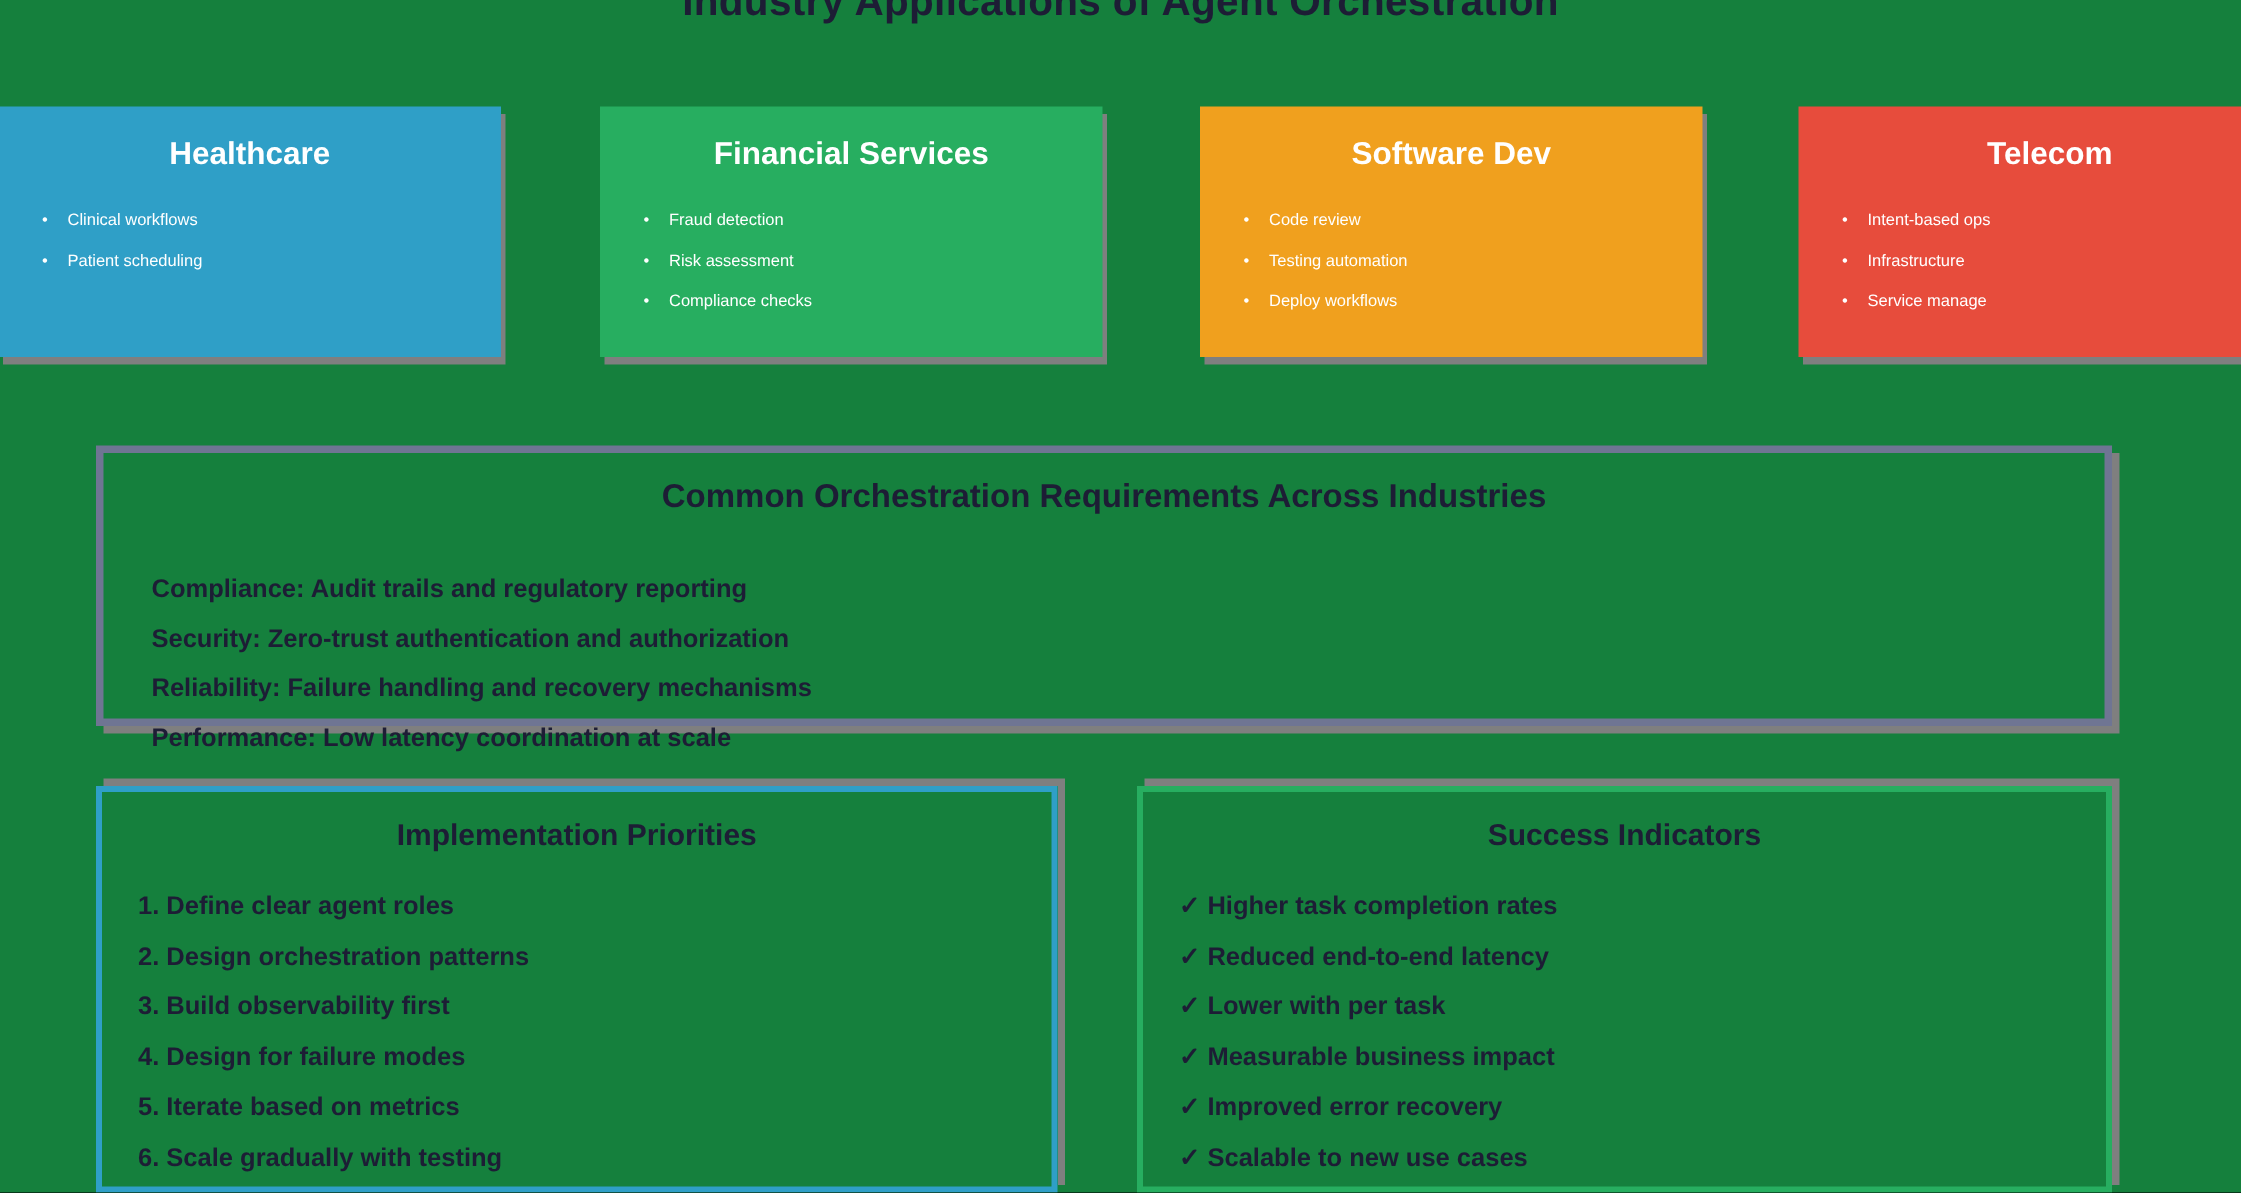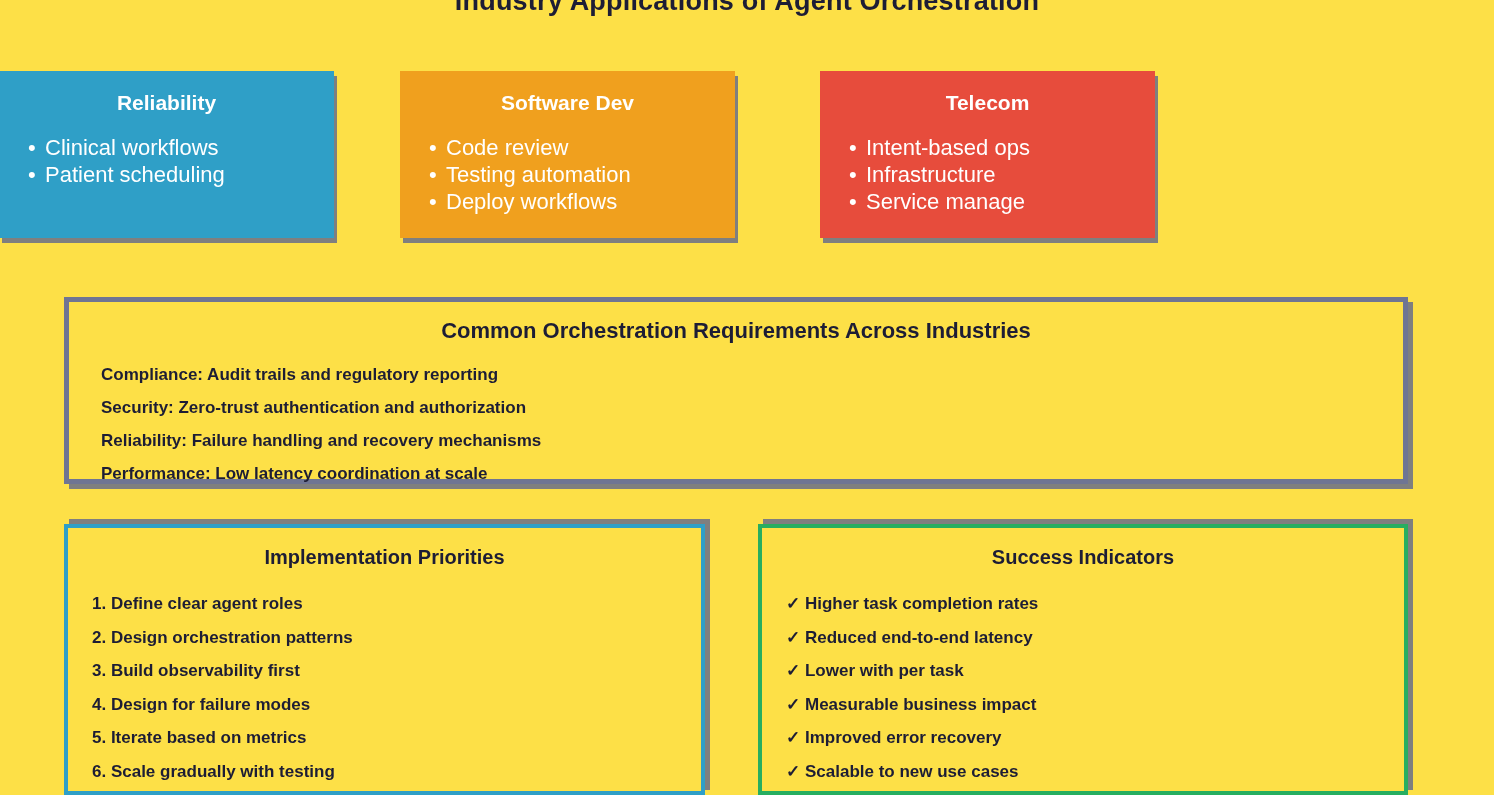--- a/index.html
+++ b/index.html
@@ -7,21 +7,21 @@
     width: 1494px;
     height: 795px;
     background: #000000;
     font-family: "Liberation Sans", sans-serif;
     overflow: hidden;
   }
   #slide {
     position: relative;
     width: 1494px;
     height: 795px;
-    background: #fde047;
+    background: #15803d;
   }
 
   
   #slide-title {
     position: absolute;
     left: 0;
     top: -14px;
     width: 1494px;
     text-align: center;
     font-size: 27px;
@@ -42,32 +42,32 @@
   .industry-card {
     position: absolute;
     top: 0;
     width: 335px;
     height: 167px;
     padding: 20px 24px 0 24px;
     box-shadow: 3px 5px 0 0 #7f7f7f;
   }
   .industry-card:nth-child(1) { left: -1px; }
   .industry-card:nth-child(2) { left: 400px; }
-  .industry-card:nth-child(3) { left: 820px; }
+  .industry-card:nth-child(3) { left: 800px; }
   .industry-card:nth-child(4) { left: 1199px; }
   .card-title {
     text-align: center;
     font-size: 21px;
     font-weight: bold;
     color: #ffffff;
     margin-bottom: 19px;
   }
   .card-bullets { list-style: none; }
   .card-bullets li {
-    font-size: 22px;
+    font-size: 11px;
     color: #ffffff;
     line-height: 27px;
     padding-left: 22px;
     position: relative;
     white-space: nowrap;
   }
   .card-bullets li::before {
     content: "\2022";
     position: absolute;
     left: 5px;
@@ -82,21 +82,21 @@
     height: 187px;
     border: 5px solid #6f7593;
     box-shadow: 5px 5px 0 0 #7f7f7f;
     padding-top: 16px;
   }
   #requirements-title {
     text-align: center;
     font-size: 22px;
     font-weight: bold;
     color: #1d1d35;
-    margin-bottom: 14px;
+    margin-bottom: 32px;
     white-space: nowrap;
   }
   #requirements-list { list-style: none; padding-left: 32px; }
   #requirements-list li {
     font-size: 17px;
     font-weight: bold;
     color: #1d1d35;
     line-height: 33px;
     white-space: nowrap;
   }
@@ -138,24 +138,32 @@
 </style>
 </head>
 <body>
 
 <div id="slide">
 
   <div id="slide-title">Industry Applications of Agent Orchestration</div>
 
   <div id="industry-row">
     <div class="industry-card" style="background: rgb(47, 159, 199);">
-      <div class="card-title">Reliability</div>
+      <div class="card-title">Healthcare</div>
       <ul class="card-bullets">
         <li>Clinical workflows</li>
         <li>Patient scheduling</li>
+      </ul>
+    </div>
+    <div class="industry-card" style="background: rgb(39, 174, 96);">
+      <div class="card-title">Financial Services</div>
+      <ul class="card-bullets">
+        <li>Fraud detection</li>
+        <li>Risk assessment</li>
+        <li>Compliance checks</li>
       </ul>
     </div>
     <div class="industry-card" style="background: rgb(240, 160, 30);">
       <div class="card-title">Software Dev</div>
       <ul class="card-bullets">
         <li>Code review</li>
         <li>Testing automation</li>
         <li>Deploy workflows</li>
       </ul>
     </div>

